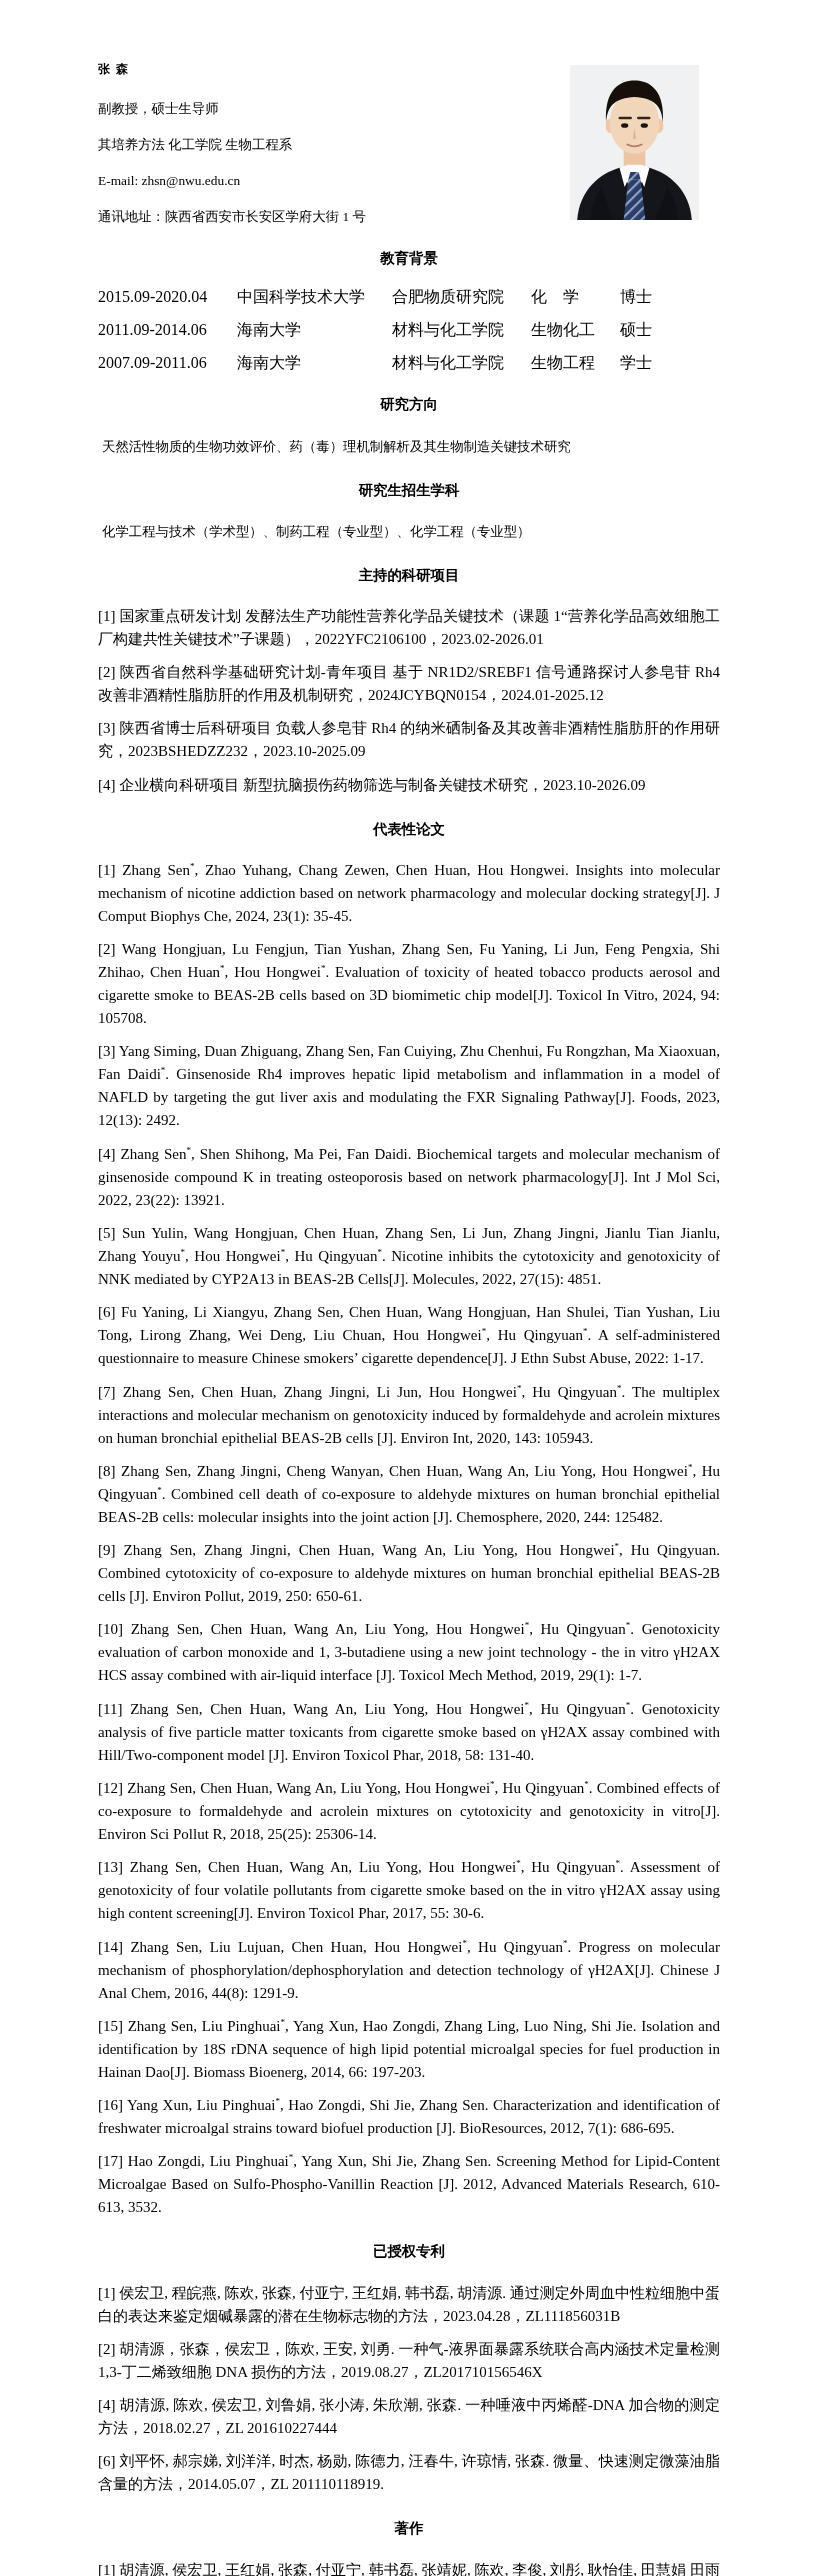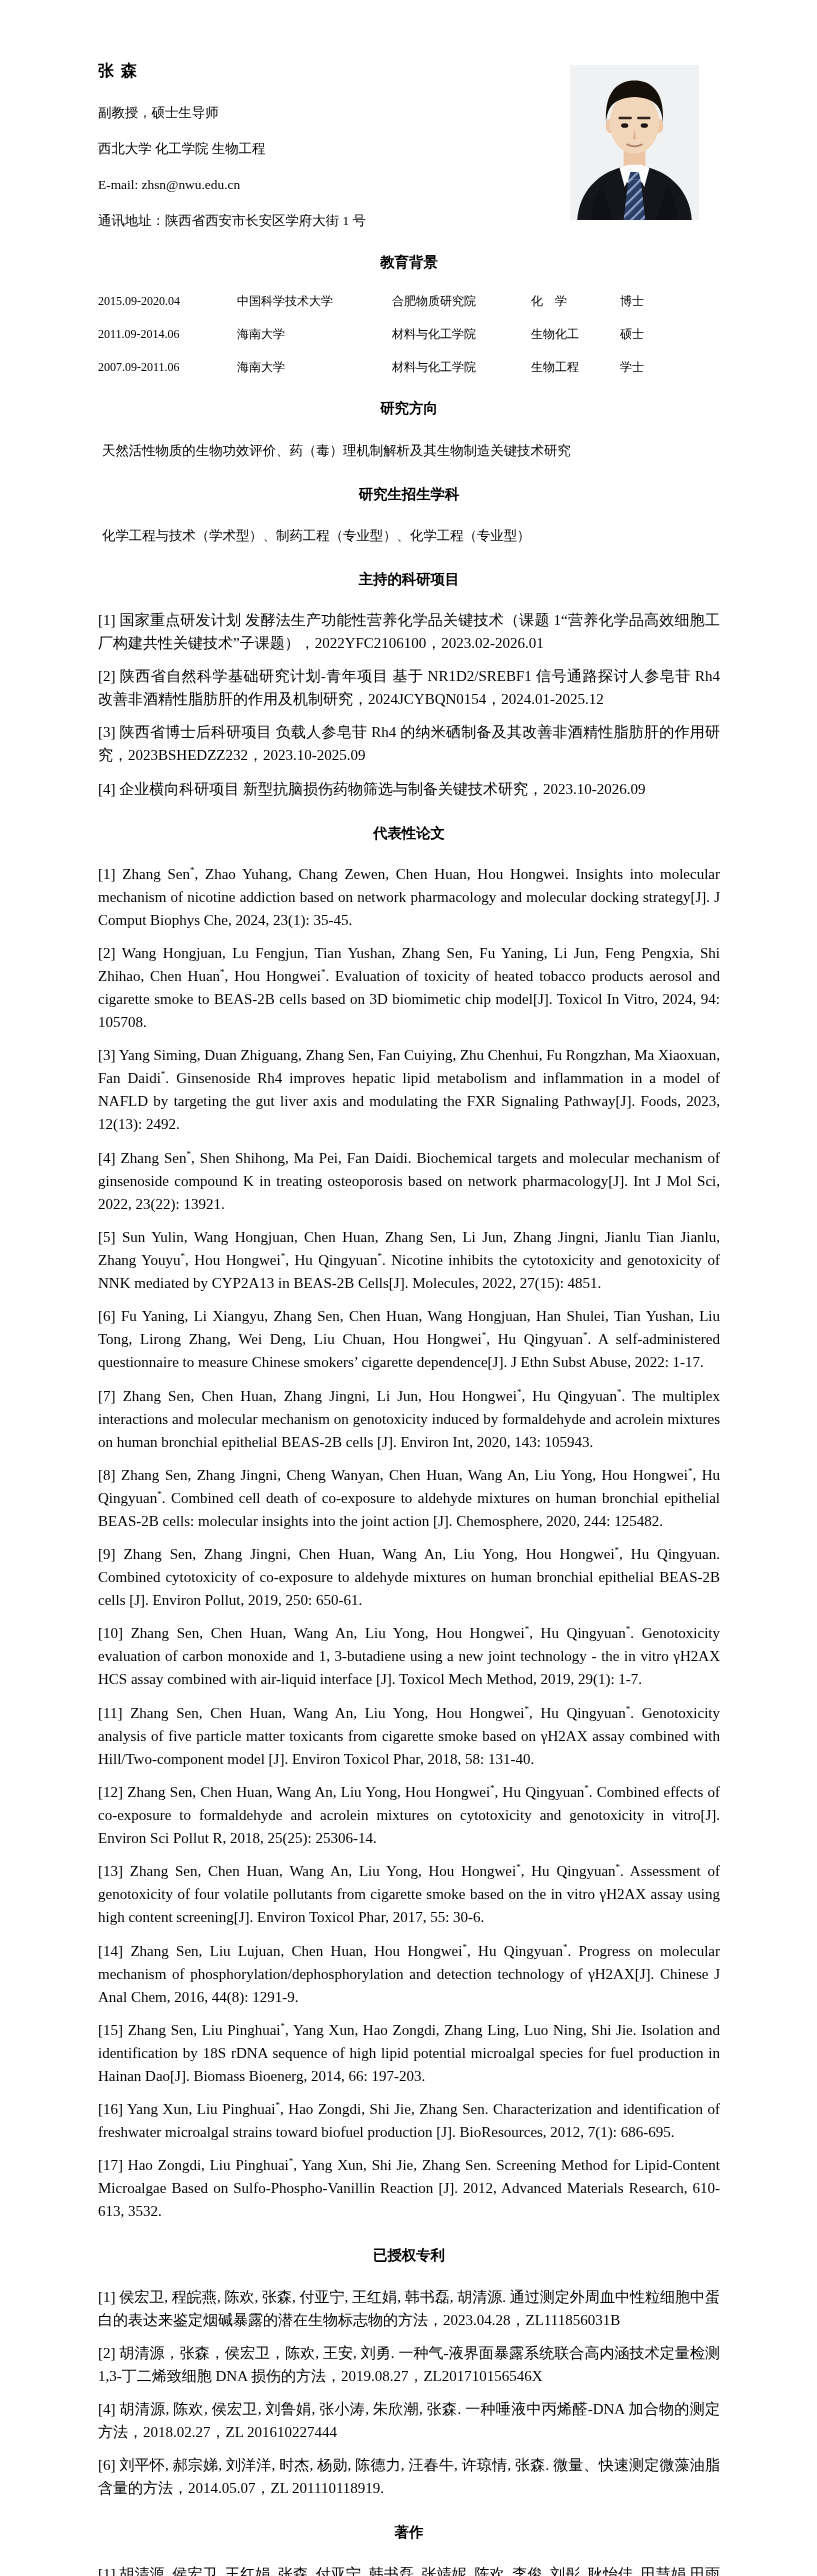--- a/index.html
+++ b/index.html
@@ -6,29 +6,29 @@
   body { font-family: "Liberation Serif", "DejaVu Serif", serif; color: #000; }
   .page {
     box-sizing: border-box;
     width: 818px;
     min-height: 2967px;
     padding: 61px 98px 31px 98px;
     background: #fff;
     position: relative;
   }
   .header { position: relative; }
-  .name { font-size: 16px; font-weight: bold; letter-spacing: 1.5px; margin: 0 0 21.6px 0; }
+  .name { font-size: 12px; font-weight: bold; letter-spacing: 1.5px; margin: 0 0 21.6px 0; }
   .hline { font-size: 13.4px; margin: 0 0 17.5px 0; line-height: 18.5px; }
   .photo-wrap { position: absolute; top: 4.1px; right: 20.6px; width: 129px; height: 155px; overflow: hidden; }
   .photo-wrap svg { display: block; }
   h2.sec { font-size: 14.4px; font-weight: bold; margin: 24px 0 20.6px 0; line-height: 17.5px; text-align: center; }
   .edu-row {
     display: grid;
     grid-template-columns: 139px 155px 139px 89px 1fr;
-    font-size: 12px;
+    font-size: 16px;
     margin-bottom: 14.4px;
     line-height: 18.5px;
   }
   .text-line { font-size: 13.4px; line-height: 23px; margin: 4px; }
   .entry { font-size: 15px; line-height: 23px; text-align: justify; margin: 0 0 10.3px 0; }
   .entry:last-child { margin-bottom: 0; }
   .entry b { font-weight: normal; }
   .entry sup { font-size: 60%; line-height: 0; }
   section { margin: 0; }
 </style>
@@ -63,21 +63,21 @@
         <path d="M96,199 L118,210 L106,236 Z" fill="#ffffff"></path>
         <path d="M154,199 L132,210 L144,236 Z" fill="#ffffff"></path>
         <path d="M117,207 L133,207 L137,222 L113,222 Z" fill="url(#tieStripe)"></path>
         <path d="M113,222 L137,222 L146,300 L104,300 Z" fill="url(#tieStripe)"></path>
         <path d="M96,199 L60,232 L84,300 L40,300 C44,252 70,216 96,199 Z" fill="#101116"></path>
         <path d="M154,199 L190,232 L166,300 L210,300 C206,252 180,216 154,199 Z" fill="#101116"></path>
       </svg>
     </div>
     <div class="name">张 森</div>
     <div class="hline">副教授，硕士生导师</div>
-    <div class="hline">西北大学 化工学院 生物工程</div>
+    <div class="hline">其培养方法 化工学院 生物工程系</div>
     <div class="hline">E-mail: zhsn@nwu.edu.cn</div>
     <div class="hline">通讯地址：陕西省西安市长安区学府大街 1 号</div>
   </div>
 
   <section>
     <h2 class="sec">教育背景</h2>
     <div>
         <div class="edu-row">
           <span class="edu-period">2015.09-2020.04</span>
           <span class="edu-school">中国科学技术大学</span>

